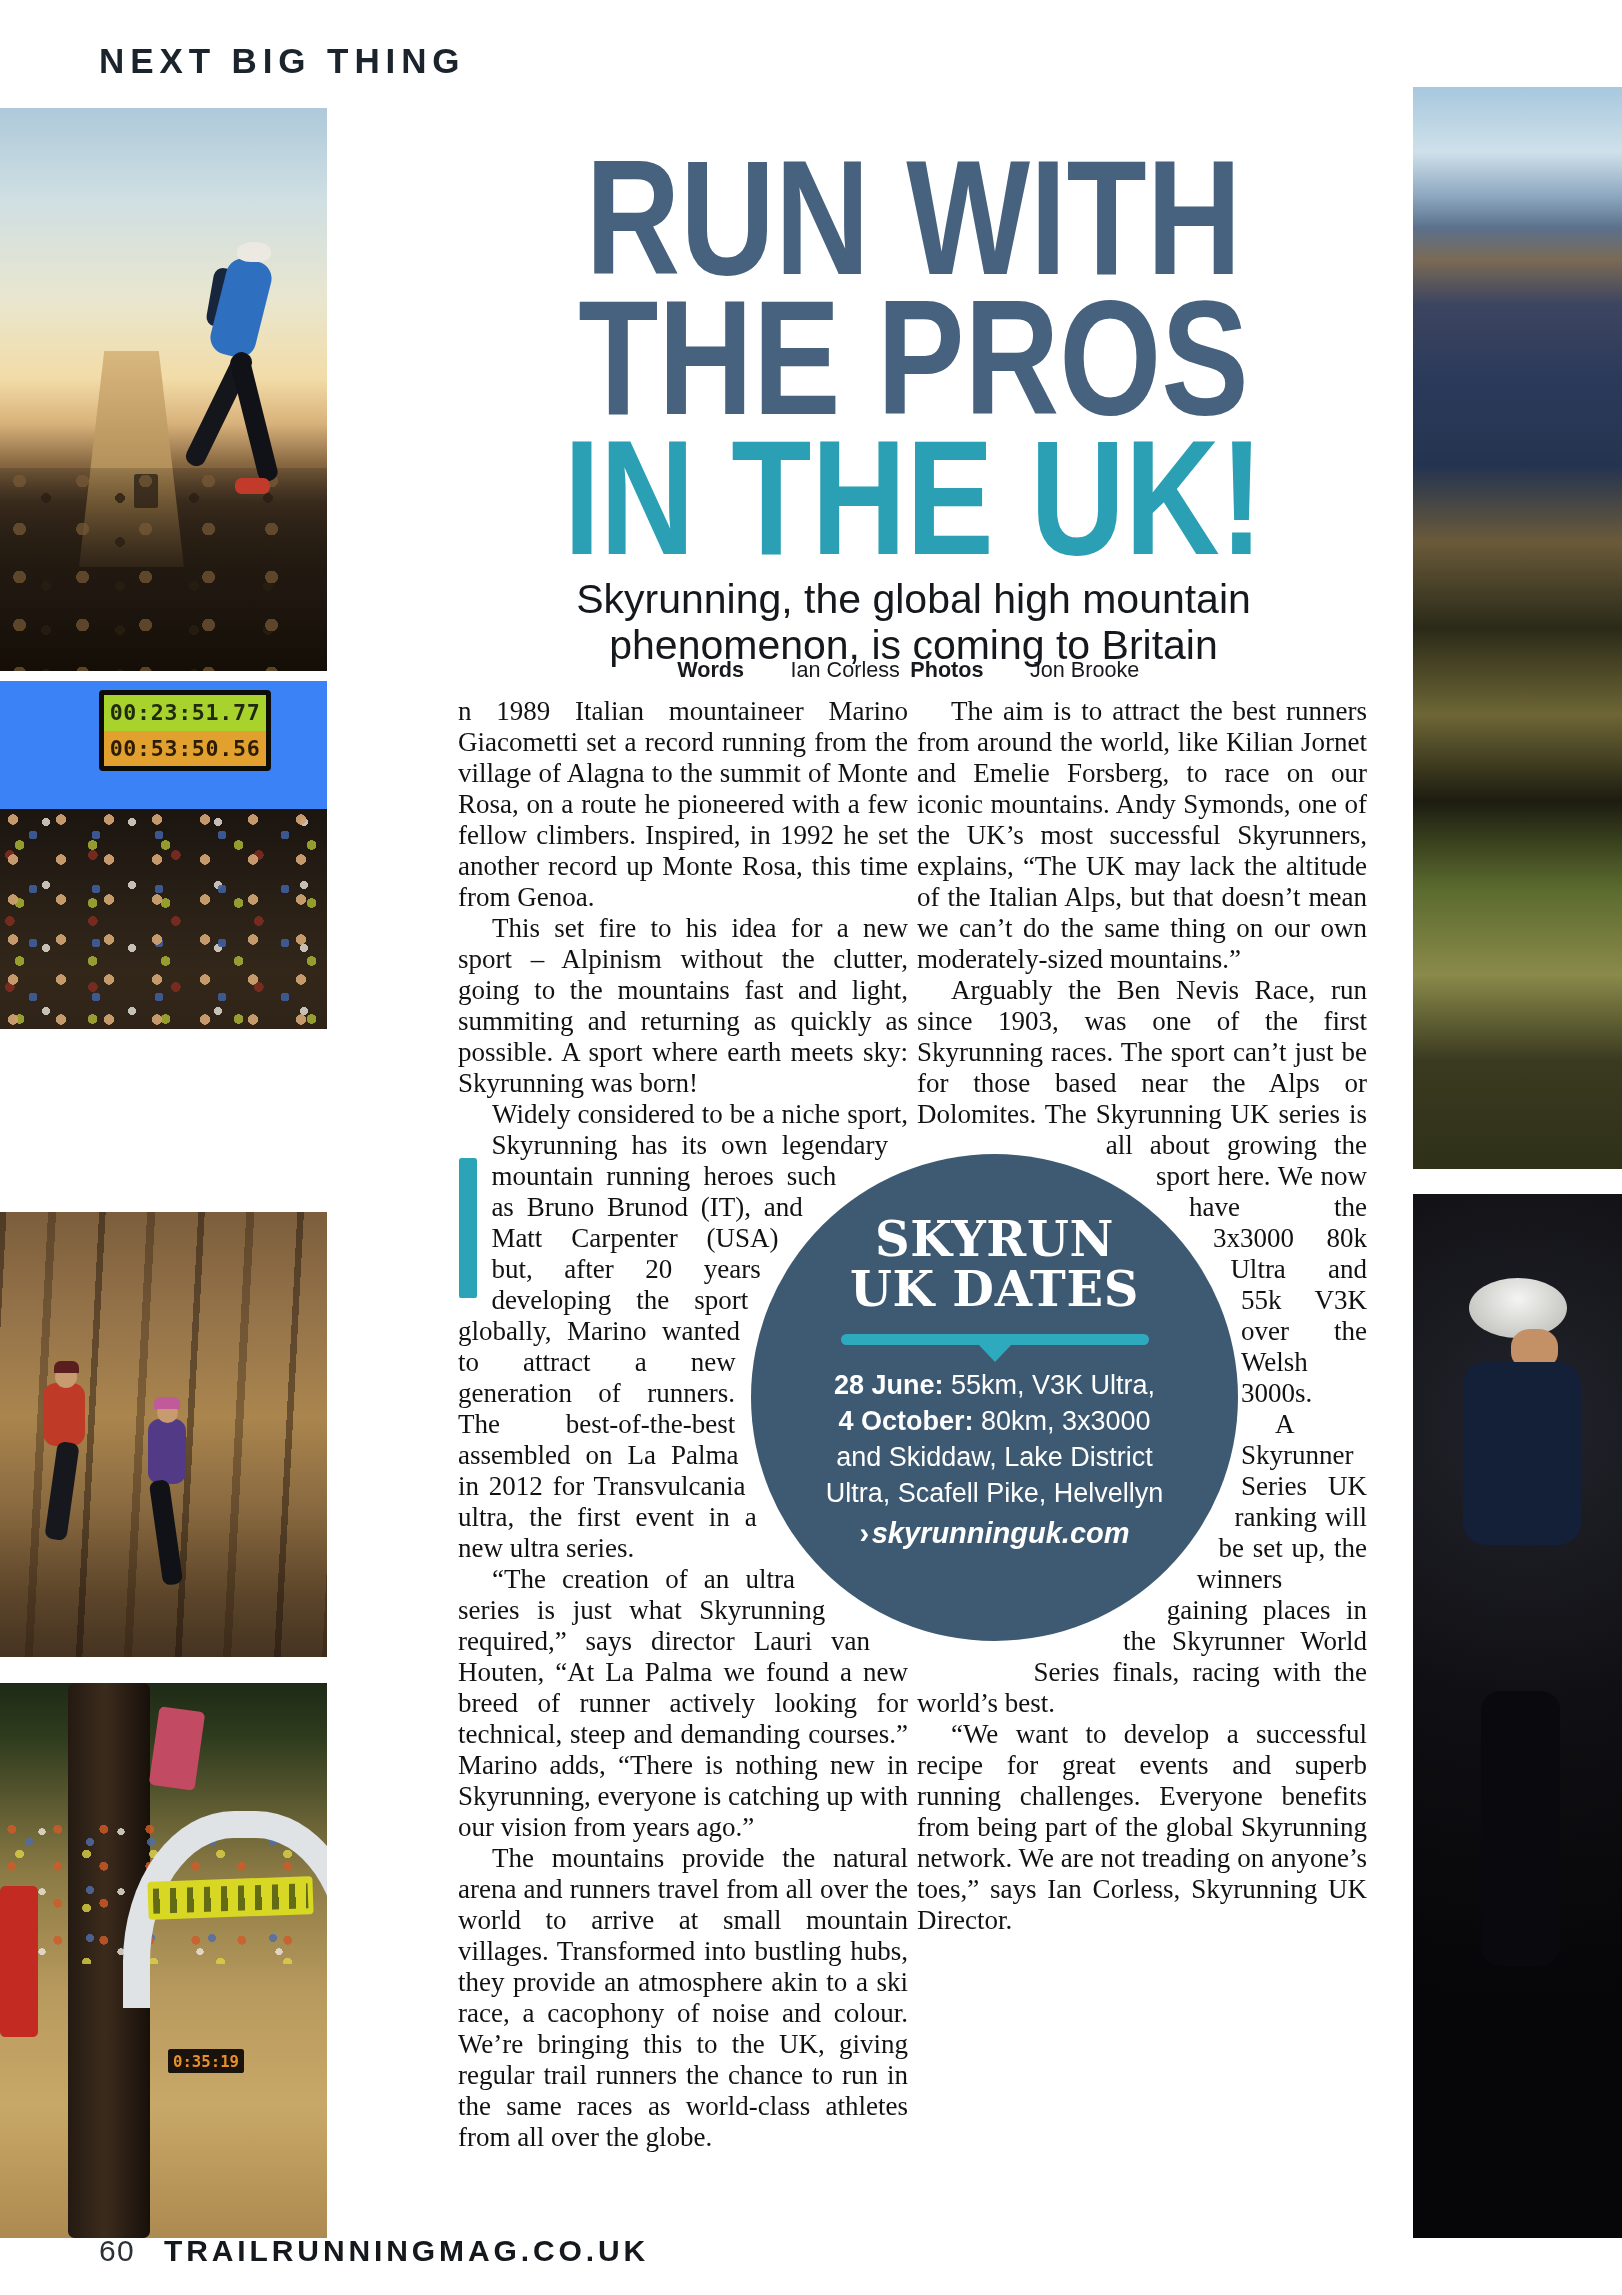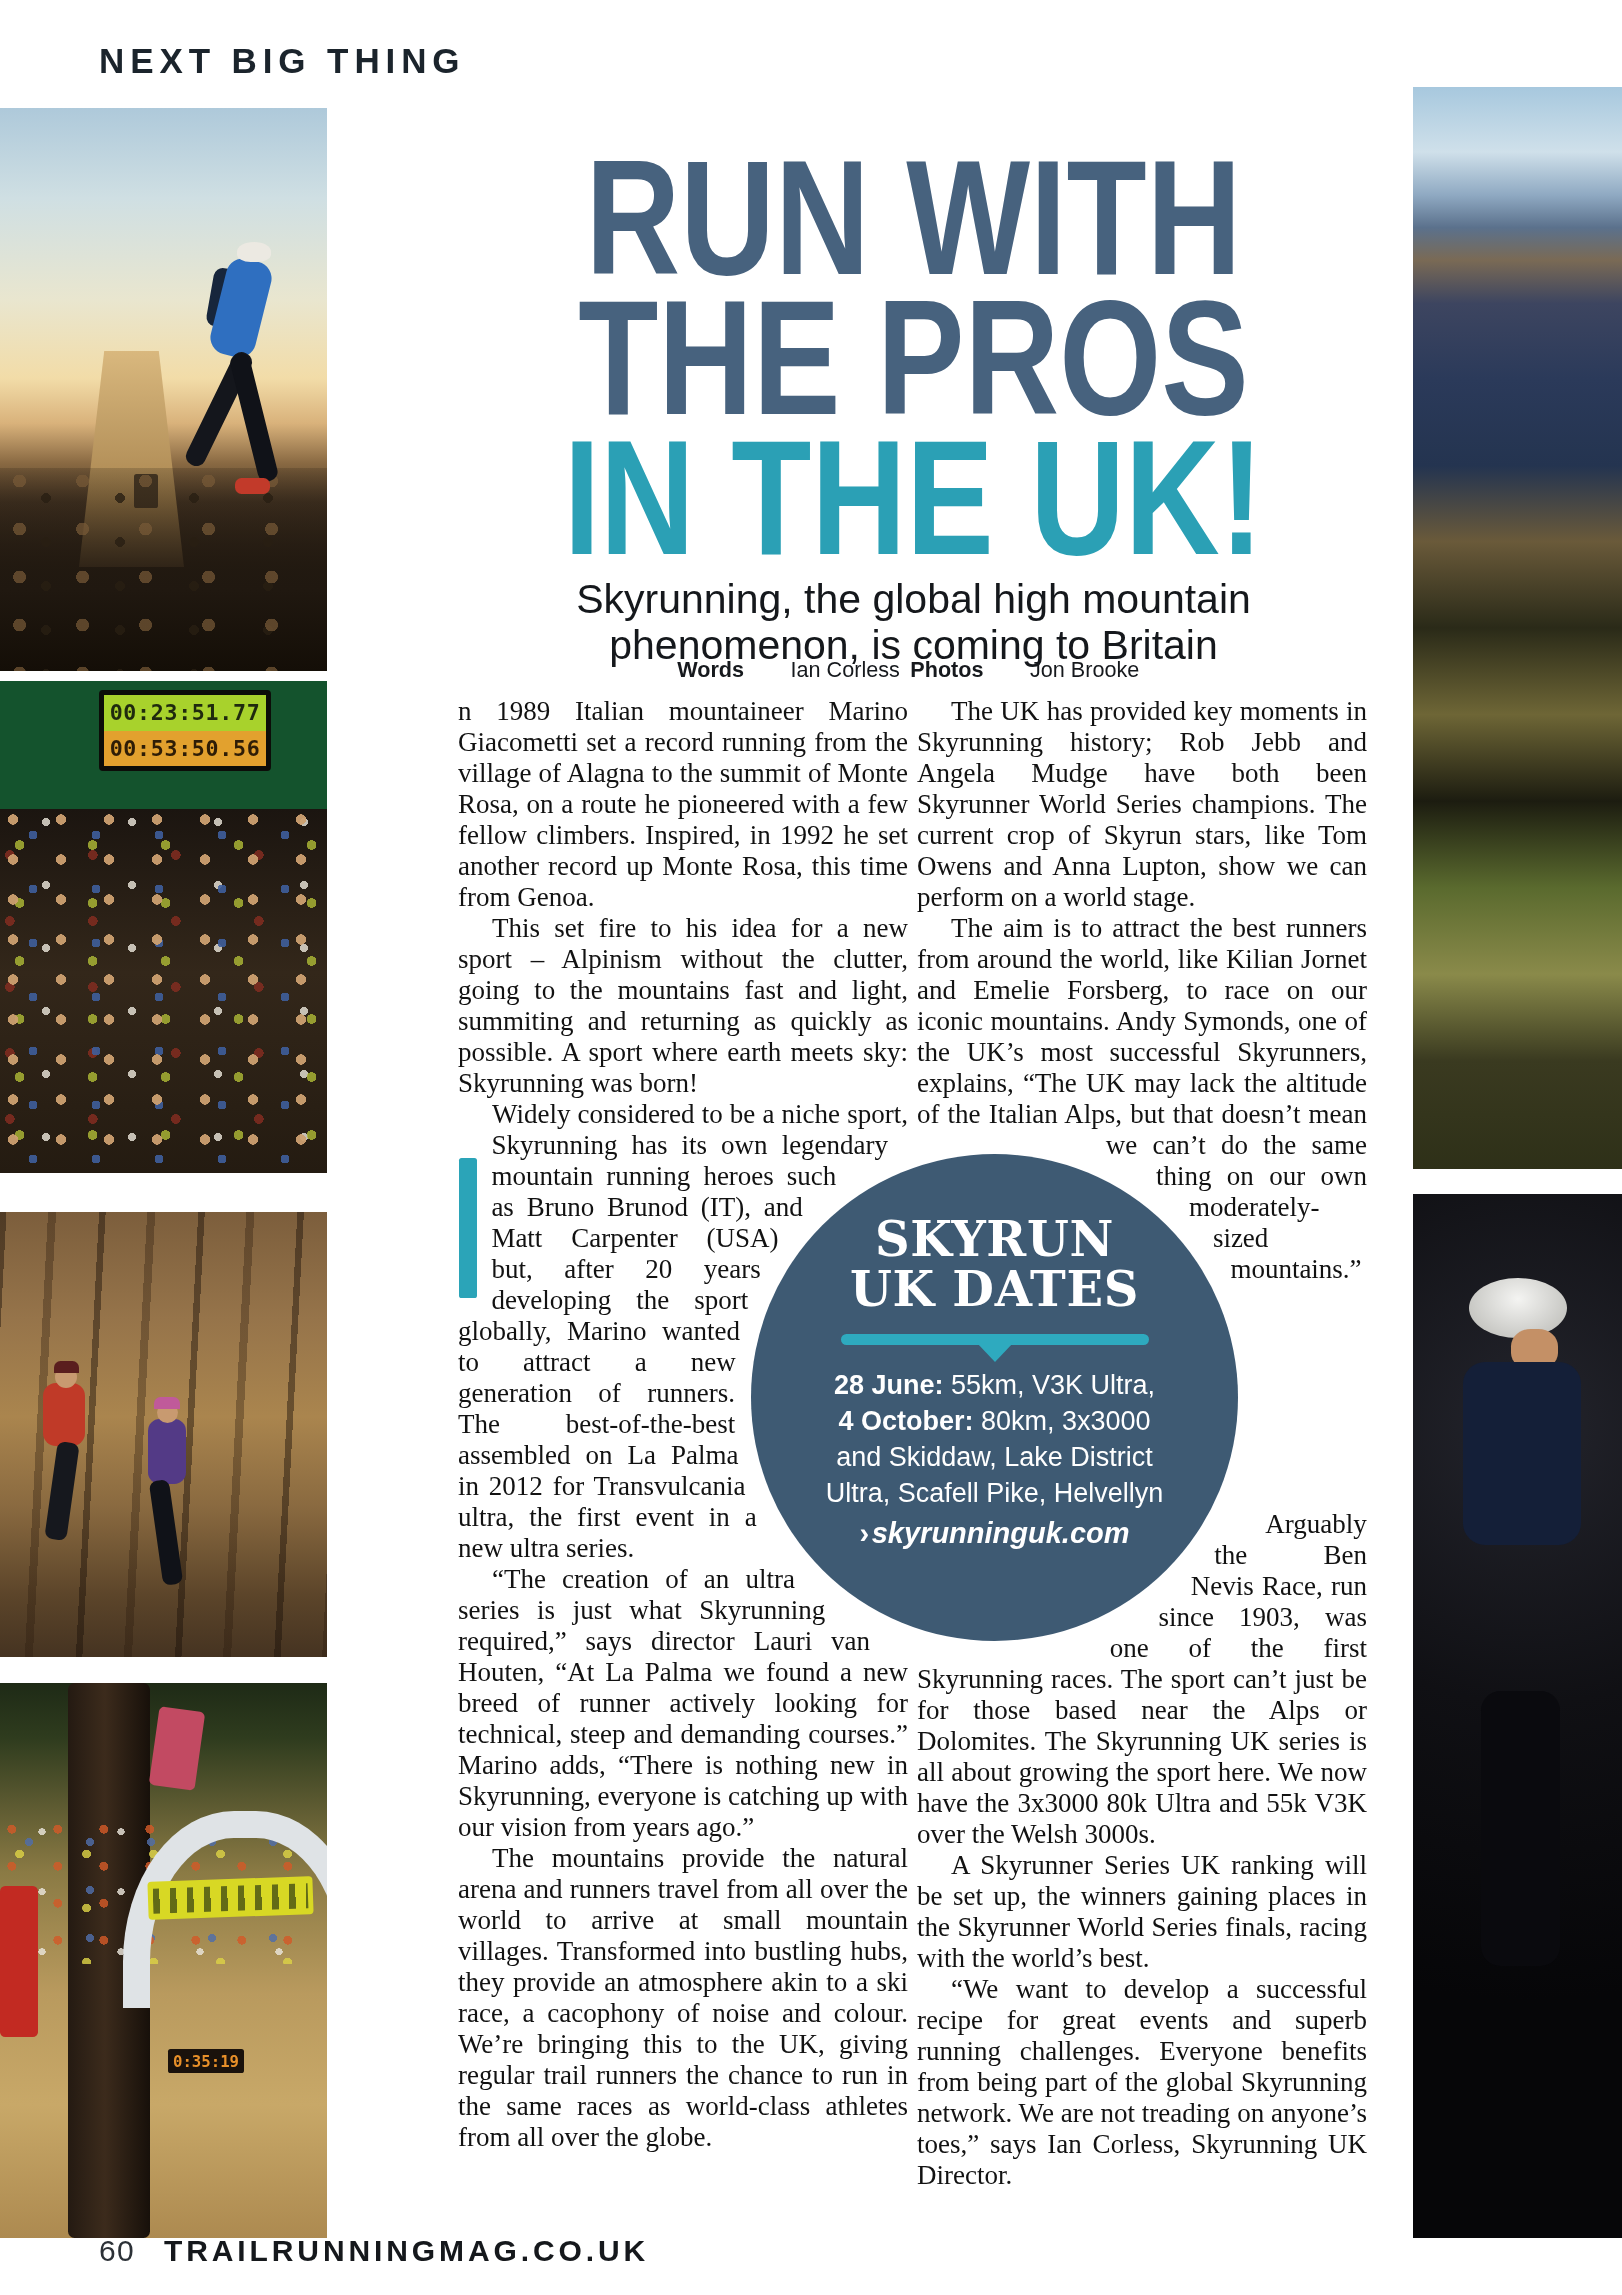--- a/index.html
+++ b/index.html
@@ -79,21 +79,21 @@
       linear-gradient(180deg,rgba(35,26,15,.2),#201810 60%,#140e07 100%);}
   .runner1{position:absolute;left:196px;top:134px;width:105px;height:275px;}
   .r1-cap{position:absolute;left:41px;top:0;width:34px;height:19.6px;background:#ece9e2;border-radius:50% 50% 40% 40%;}
   .r1-body{position:absolute;left:22px;top:17px;width:46px;height:98px;background:#2f6fc0;border-radius:17px;transform:rotate(14deg);}
   .r1-pack{position:absolute;left:14.4px;top:26px;width:22px;height:59px;background:#17263c;border-radius:9.2px;transform:rotate(10deg);}
   .r1-leg1{position:absolute;left:13px;top:105px;width:19.6px;height:124px;background:#14161c;border-radius:9.2px;transform:rotate(26deg);}
   .r1-leg2{position:absolute;left:48px;top:110px;width:19.6px;height:131px;background:#101218;border-radius:9.2px;transform:rotate(-14deg);}
   .r1-shoe{position:absolute;left:39px;top:236px;width:35px;height:15.7px;background:#c23a2a;border-radius:6.5px;}
 
   
-  #photo-l2{left:0;top:681px;width:327px;height:492px;background:#14532d;}
+  #photo-l2{left:0;top:681px;width:327px;height:348px;background:#3b82f6;}
   .crowd{position:absolute;left:0;top:128px;width:100%;height:364px;
     background:
       radial-gradient(circle 8.5px at 13px 10.5px, rgba(205,160,112,.95) 0 60%,transparent 62%) 0 0/48px 40px,
       radial-gradient(circle 7.2px at 33px 26px, rgba(62,94,156,.9) 0 60%,transparent 62%) 0 0/63px 54px,
       radial-gradient(circle 7.9px at 19.6px 36px, rgba(168,178,52,.85) 0 60%,transparent 62%) 0 0/73px 58px,
       radial-gradient(circle 6.5px at 46px 13px, rgba(225,220,208,.85) 0 60%,transparent 62%) 0 0/86px 63px,
       radial-gradient(circle 7.9px at 9.8px 46px, rgba(130,44,32,.85) 0 60%,transparent 62%) 0 0/83px 66px,
       linear-gradient(180deg,#1b1510 0%,#33271a 45%,#241b11 100%);}
   .clock{position:absolute;left:99px;top:9.2px;width:162px;border:5.2px solid #0c0d09;border-radius:3.9px;
          font-family:"DejaVu Sans Mono",monospace;font-weight:700;font-size:21.6px;text-align:center;}
@@ -237,21 +237,20 @@
     <p class="para"><span class="dropcap"><span class="dc-letter">I</span></span><span>n 1989 Italian mountaineer Marino Giacometti set a record running from the village of Alagna to the summit of Monte Rosa, on a route he pioneered with a few fellow climbers. Inspired, in 1992 he set another record up Monte Rosa, this time from Genoa.</span></p>
     <p class="para indent">This set fire to his idea for a new sport – Alpinism without the clutter, going to the mountains fast and light, summiting and returning as quickly as possible. A sport where earth meets sky: Skyrunning was born!</p>
     <p class="para indent">Widely considered to be a niche sport, Skyrunning has its own legendary mountain running heroes such as Bruno Brunod (IT), and Matt Carpenter (USA) but, after 20 years developing the sport globally, Marino wanted to attract a new generation of runners. The best-of-the-best assembled on La Palma in 2012 for Transvulcania ultra, the first event in a new ultra series.</p>
     <p class="para indent">“The creation of an ultra series is just what Skyrunning required,” says director Lauri van Houten, “At La Palma we found a new breed of runner actively looking for technical, steep and demanding courses.” Marino adds, “There is nothing new in Skyrunning, everyone is catching up with our vision from years ago.”</p>
     <p class="para indent">The mountains provide the natural arena and runners travel from all over the world to arrive at small mountain villages. Transformed into bustling hubs, they provide an atmosphere akin to a ski race, a cacophony of noise and colour. We’re bringing this to the UK, giving regular trail runners the chance to run in the same races as world-class athletes from all over the globe.</p>
   </div>
 
   <div class="col" id="col2">
     <span class="strut-l"></span>
     <span class="circle-l"></span>
-    <p class="para indent">The UK has provided key moments in Skyrunning history; Rob Jebb and Angela Mudge have both been Skyrunner World Series champions. The current crop of Skyrun stars, like Tom Owens and Anna Lupton, show we can perform on a world stage.</p>
     <p class="para indent">The aim is to attract the best runners from around the world, like Kilian Jornet and Emelie Forsberg, to race on our iconic mountains. Andy Symonds, one of the UK’s most successful Skyrunners, explains, “The UK may lack the altitude of the Italian Alps, but that doesn’t mean we can’t do the same thing on our own moderately-sized mountains.”</p>
     <p class="para indent">Arguably the Ben Nevis Race, run since 1903, was one of the first Skyrunning races. The sport can’t just be for those based near the Alps or Dolomites. The Skyrunning UK series is all about growing the sport here. We now have the 3x3000 80k Ultra and 55k V3K over the Welsh 3000s.</p>
     <p class="para indent">A Skyrunner Series UK ranking will be set up, the winners gaining places in the Skyrunner World Series finals, racing with the world’s best.</p>
     <p class="para indent">“We want to develop a successful recipe for great events and superb running challenges. Everyone benefits from being part of the global Skyrunning network. We are not treading on anyone’s toes,” says Ian Corless, Skyrunning UK Director.</p>
 
   </div>
 
   <div class="badge">
     <div class="badge-inner">
       <div class="badge-title">

